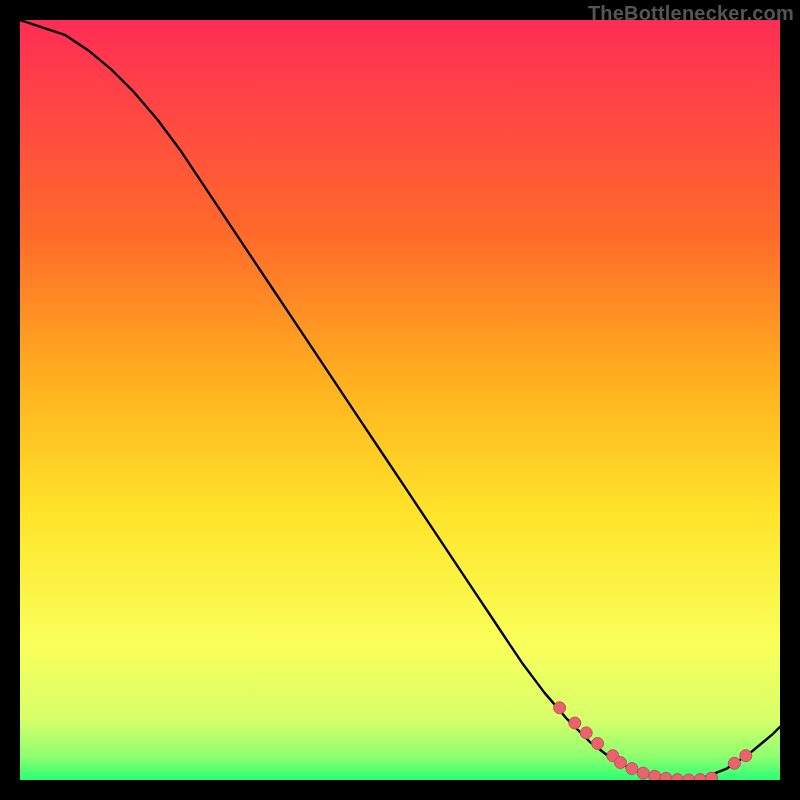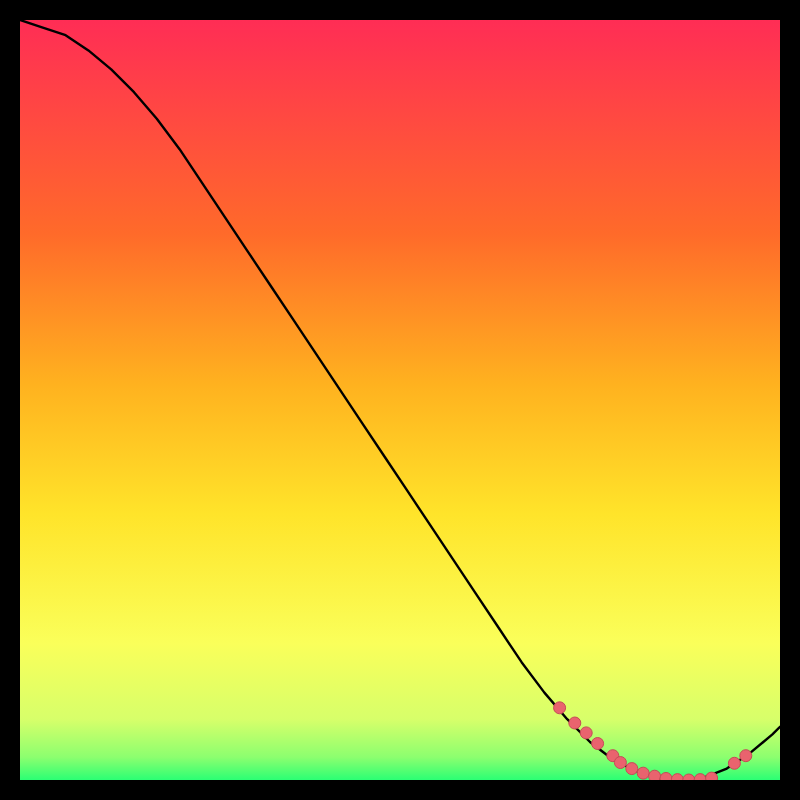--- a/index.html
+++ b/index.html
@@ -86,13 +86,14 @@
           <circle cx="668.80" cy="760.00" r="6" fill="#e9636e" stroke="#c64b56" stroke-width="1"></circle>
           <circle cx="680.20" cy="759.62" r="6" fill="#e9636e" stroke="#c64b56" stroke-width="1"></circle>
           <circle cx="691.60" cy="758.10" r="6" fill="#e9636e" stroke="#c64b56" stroke-width="1"></circle>
           <circle cx="714.40" cy="743.28" r="6" fill="#e9636e" stroke="#c64b56" stroke-width="1"></circle>
           <circle cx="725.80" cy="735.68" r="6" fill="#e9636e" stroke="#c64b56" stroke-width="1"></circle>
         </g>
     </svg>
 
   </div>
 
+  <div class="attribution">TheBottlenecker.com</div>
 </div>
 
 </body></html>

